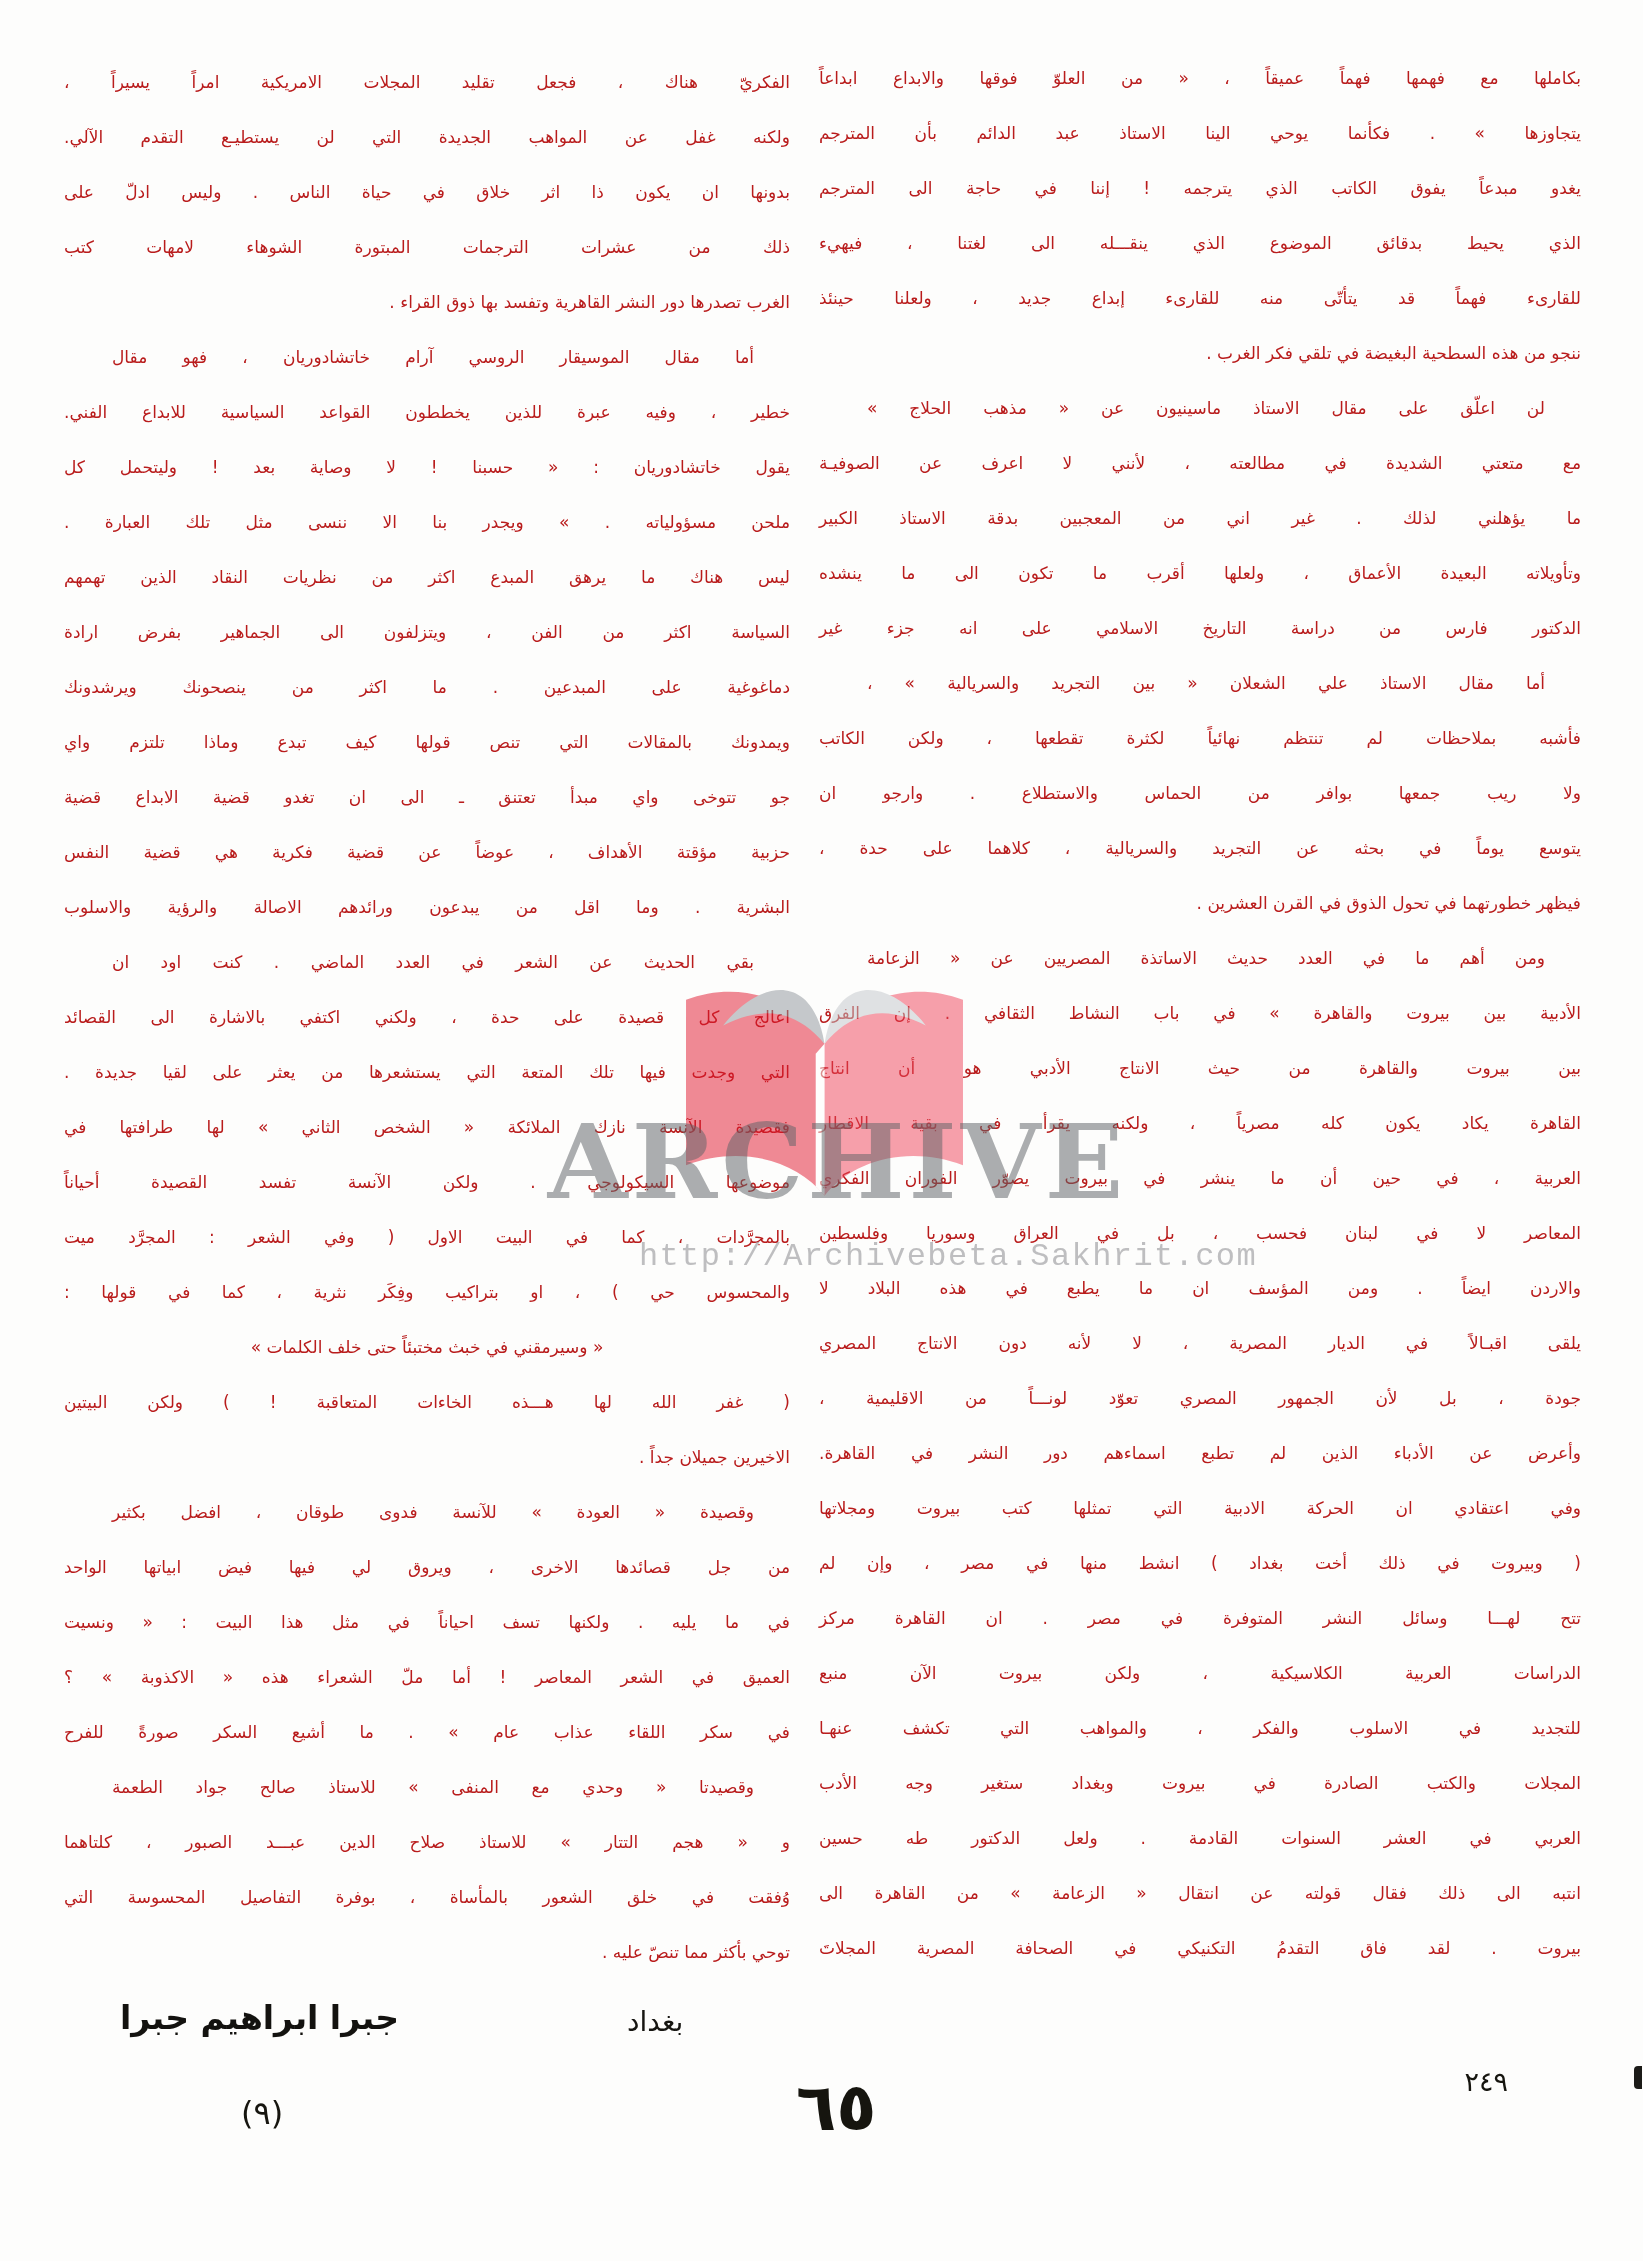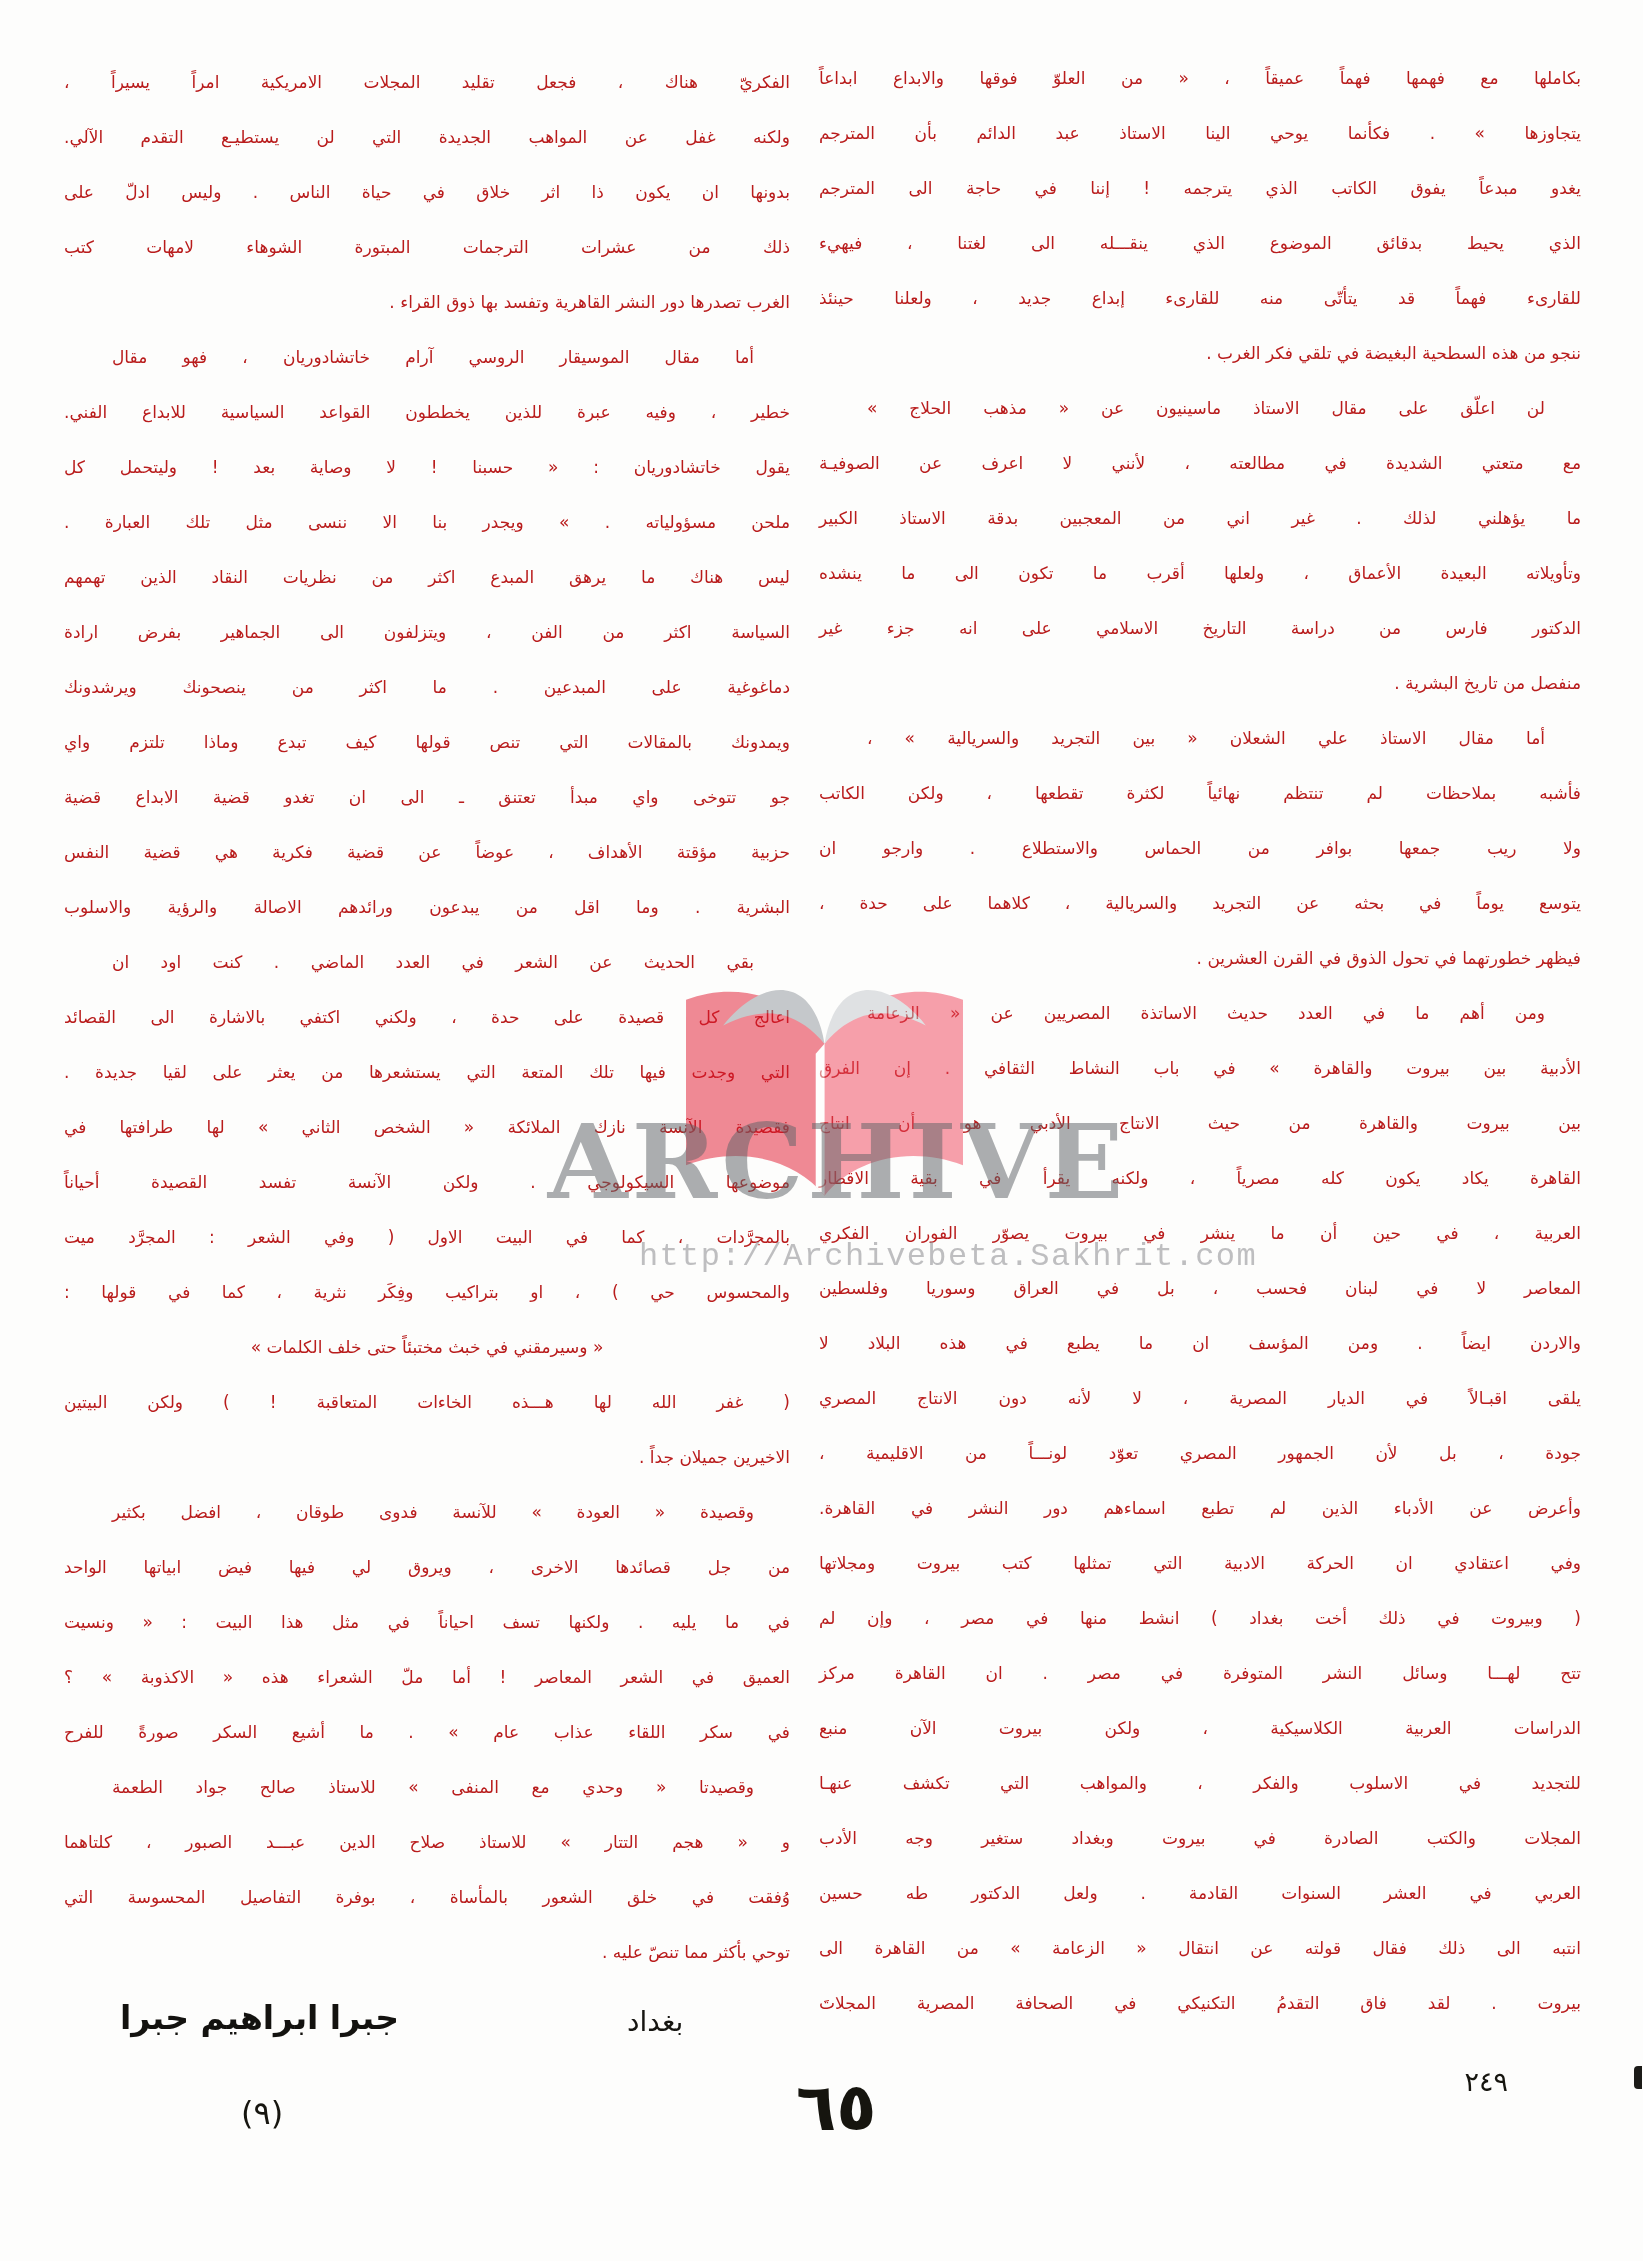--- a/index.html
+++ b/index.html
@@ -59,21 +59,20 @@
       <div class="line j">يتجاوزها » . فكأنما يوحي الينا الاستاذ عبد الدائم بأن المترجم</div>
       <div class="line j">يغدو مبدعاً يفوق الكاتب الذي يترجمه ! إننا في حاجة الى المترجم</div>
       <div class="line j">الذي يحيط بدقائق الموضوع الذي ينقـــله الى لغتنا ، فيهيء</div>
       <div class="line j">للقارىء فهماً قد يتأتّى منه للقارىء إبداع جديد ، ولعلنا حينئذ</div>
       <div class="line jr">ننجو من هذه السطحية البغيضة في تلقي فكر الغرب .</div>
       <div class="line in">لن اعلّق على مقال الاستاذ ماسينيون عن « مذهب الحلاج »</div>
       <div class="line j">مع متعتي الشديدة في مطالعته ، لأنني لا اعرف عن الصوفيـة</div>
       <div class="line j">ما يؤهلني لذلك . غير اني من المعجبين بدقة الاستاذ الكبير</div>
       <div class="line j">وتأويلاته البعيدة الأعماق ، ولعلها أقرب ما تكون الى ما ينشده</div>
       <div class="line j">الدكتور فارس من دراسة التاريخ الاسلامي على انه جزء غير</div>
-      <div class="line jr">منفصل من تاريخ البشرية .</div>
       <div class="line in">أما مقال الاستاذ علي الشعلان « بين التجريد والسريالية » ،</div>
       <div class="line j">فأشبه بملاحظات لم تنتظم نهائياً لكثرة تقطعها ، ولكن الكاتب</div>
       <div class="line j">ولا ريب جمعها بوافر من الحماس والاستطلاع . وارجو ان</div>
       <div class="line j">يتوسع يوماً في بحثه عن التجريد والسريالية ، كلاهما على حدة ،</div>
       <div class="line jr">فيظهر خطورتهما في تحول الذوق في القرن العشرين .</div>
       <div class="line in">ومن أهم ما في العدد حديث الاساتذة المصريين عن « الزعامة</div>
       <div class="line j">الأدبية بين بيروت والقاهرة » في باب النشاط الثقافي . إن الفرق</div>
       <div class="line j">بين بيروت والقاهرة من حيث الانتاج الأدبي هو أن انتاج</div>
       <div class="line j">القاهرة يكاد يكون كله مصرياً ، ولكنه يقرأ في بقية الاقطار</div>
       <div class="line j">العربية ، في حين أن ما ينشر في بيروت يصوّر الفوران الفكري</div>

